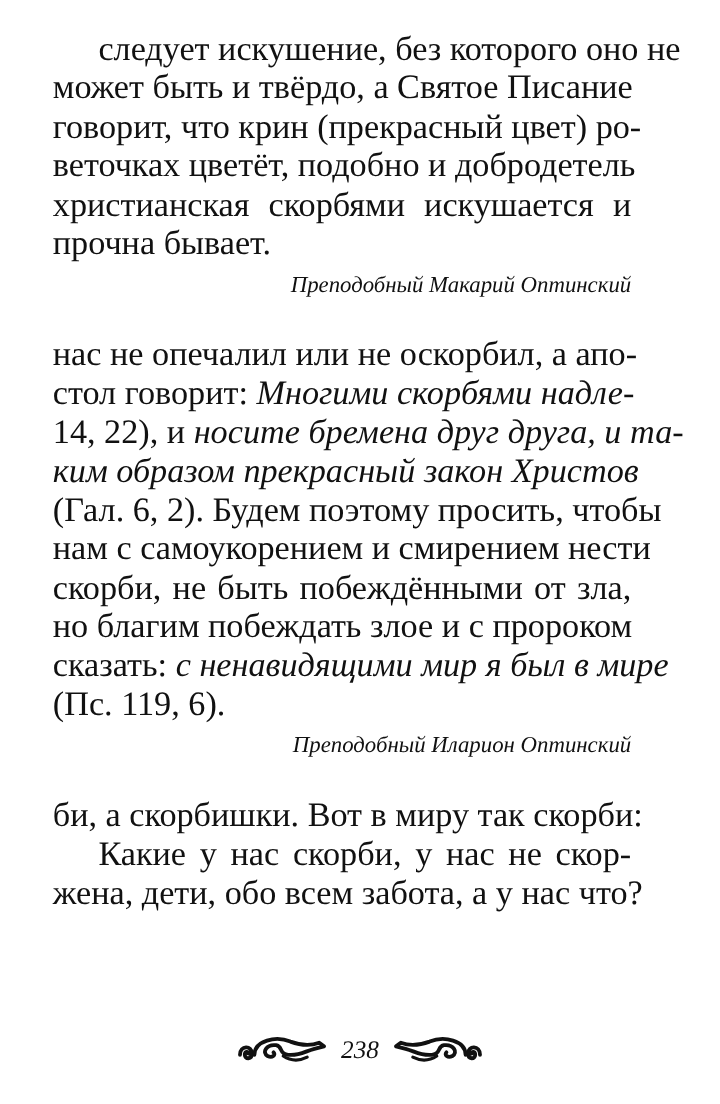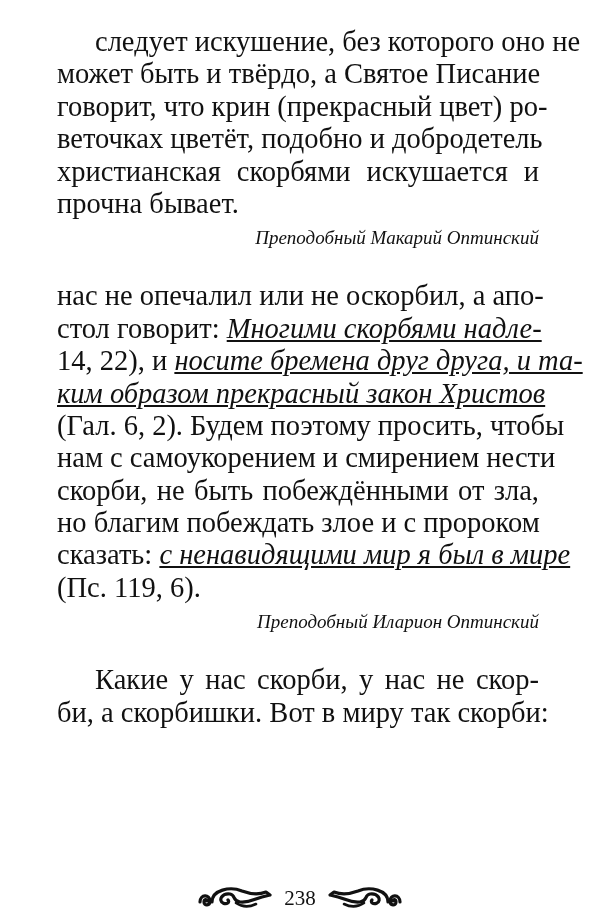--- a/index.html
+++ b/index.html
@@ -1,26 +1,26 @@
 <!DOCTYPE html>
 <html><head>
 <meta charset="utf-8">
 <style>
   html, body { margin: 0; padding: 0; background: #ffffff; }
   body { width: 600px; height: 920px; position: relative; overflow: hidden; color: #111; }
-  .page { position: absolute; left: 57px; top: 26px; width: 482px;
+  .page { position: absolute; left: 44px; top: 26px; width: 482px;
           font-family: "Liberation Serif", serif; font-size: 28.5px; line-height: 32.4px; }
   .line { display: block; white-space: nowrap; text-align: justify; text-align-last: justify; height: 32.4px; }
   .line.last { text-align-last: left; }
   .indent { padding-left: 38px; }
-  i, .it { font-style: italic; text-decoration: underline; }
+  i, .it { font-style: italic; }
   .sig { display: block; text-align: right; font-style: italic; font-size: 19px; line-height: 24px; margin-top: 6px; }
   .gap { height: 30px; }
-  .footer { position: absolute; left: 0; top: 878px; width: 600px; height: 40px; display: flex; justify-content: center; align-items: center; gap: 10px;
-            font-family: "Liberation Serif", serif; font-size: 21px; }
+  .footer { position: absolute; left: 0; top: 855px; width: 600px; height: 40px; display: flex; justify-content: center; align-items: center; gap: 10px;
+            font-family: "Liberation Serif", serif; font-size: 21px; font-style: italic; }
   .orn { width: 78px; height: 32px; }
 </style>
 </head>
 <body>
 
 <div class="page" id="page">
     <div>
       <span class="line indent"><span>следует искушение, без которого оно не</span></span>
       <span class="line"><span>может быть и твёрдо, а Святое Писание</span></span>
       <span class="line"><span>говорит, что крин (прекрасный цвет) ро-</span></span>
@@ -38,22 +38,23 @@
       <span class="line"><span>(Гал. 6, 2). Будем поэтому просить, чтобы</span></span>
       <span class="line"><span>нам с самоукорением и смирением нести</span></span>
       <span class="line"><span>скорби, не быть побеждёнными от зла,</span></span>
       <span class="line"><span>но благим побеждать злое и с пророком</span></span>
       <span class="line"><span>сказать: </span><span class="it">с ненавидящими мир я был в мире</span></span>
       <span class="line last"><span>(Пс. 119, 6).</span></span>
       <span class="sig">Преподобный Иларион Оптинский</span>
       <div class="gap"></div>
     </div>
     <div>
+      <span class="line"><span>би, а скорбишки. Вот в миру так скорби:</span></span>
       <span class="line indent"><span>Какие у нас скорби, у нас не скор-</span></span>
-      <span class="line"><span>би, а скорбишки. Вот в миру так скорби:</span></span>
+      <span class="line last"><span>жена, дети, обо всем забота, а у нас что?</span></span>
     </div>
   </div>
 
 <div class="footer">
   <svg class="orn" viewBox="0 0 78 32">
     <path d="M4 20 C4 12 14 12 14 19 C14 24 8 24 8 20 C8 17 11 17 11 19" fill="none" stroke="#111" stroke-width="3.2" stroke-linecap="round"></path>
     <path d="M16 20 C16 8 34 4 46 9 C54 12 62 13 70 10 L74 13 L66 15 C58 17 54 21 44 20 C36 19 40 13 34 12 C26 11 22 18 27 21 C31 23 34 20 32 18" fill="none" stroke="#111" stroke-width="3.2" stroke-linecap="round" stroke-linejoin="round"></path>
     <path d="M40 21 C46 25 52 26 60 22" fill="none" stroke="#111" stroke-width="2.6" stroke-linecap="round"></path>
   </svg>
   <span>238</span>

